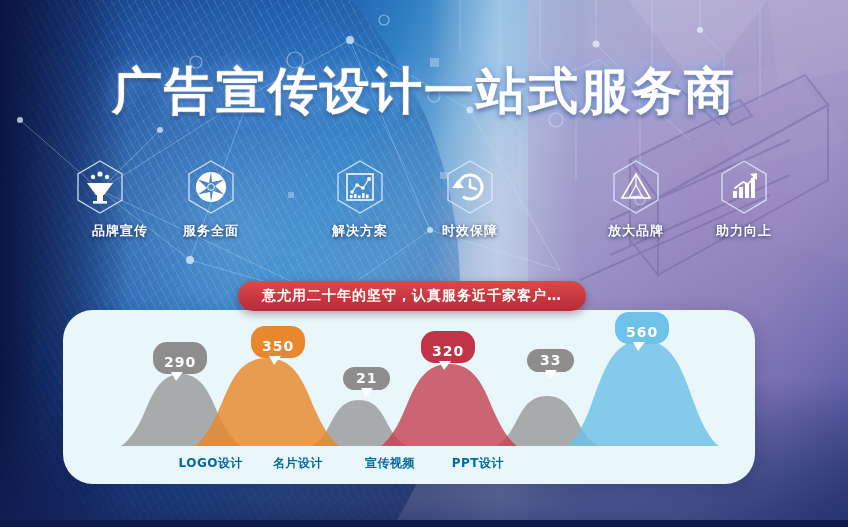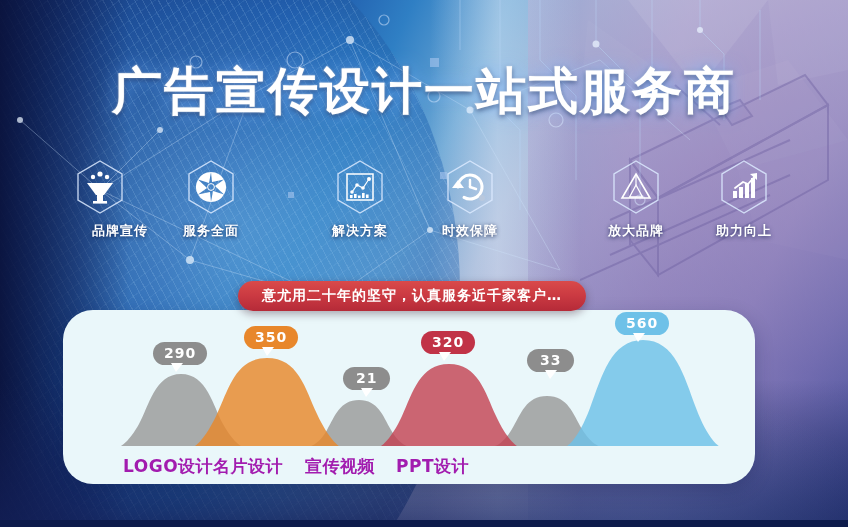--- a/index.html
+++ b/index.html
@@ -112,34 +112,34 @@
   .card {
     position:absolute; left:63px; top:310px; width:692px; height:174px;
     background:#eaf7fa; border-radius:30px;
     z-index:5; overflow:hidden;
     box-shadow:0 6px 18px rgba(10,25,70,.25);
   }
   .chart-svg { position:absolute; left:0; top:6px; width:692px; height:130px; }
   .bubbles { position:absolute; left:0; top:0; width:692px; height:174px; }
   .bubble { position:absolute; }
   .bubble .bub-body {
-    border-radius:14px; padding:3px 11px 4px;
+    border-radius:14px; padding:12px 11px 4px;
     font-size:14px; font-weight:bold; color:#ffffff; letter-spacing:1px;
     font-family:"DejaVu Sans","Liberation Sans",sans-serif;
     line-height:1.15; text-align:center; position:relative;
   }
   .bubble .bub-tail {
     position:absolute; left:18px; bottom:-7px;
     width:0; height:0; border-left:5px solid transparent;
     border-right:7px solid transparent; border-top:9px solid currentColor;
   }
   .xlabels { position:absolute; left:0; bottom:9px; width:692px; height:20px; }
   .xlabel {
-    position:absolute; text-align:left;
-    font-size:17px; font-weight:bold; color:#a21caf; letter-spacing:.5px;
+    position:absolute; text-align:right;
+    font-size:12px; font-weight:bold; color:#0369a1; letter-spacing:.5px;
     font-family:"DejaVu Sans","Liberation Sans",sans-serif; white-space:nowrap;
   }
 </style>
 </head>
 <body>
 
 <div id="banner">
 
   <div class="bg-base"></div>
   <div class="bg-globe"></div>
@@ -353,21 +353,21 @@
     </svg>
 
     <div class="bubbles">
       <div class="bubble" style="left:90px; top:32px; color:#8d8d8d;">
         <div class="bub-body" style="background:#8d8d8d;">
           <span>290</span>
           <span class="bub-tail"></span>
         </div>
       </div>
 
-      <div class="bubble" style="left:181px; top:16px; color:#e8872b;">
+      <div class="bubble" style="left:188px; top:16px; color:#e8872b;">
         <div class="bub-body" style="background:#e8872b;">
           <span>350</span>
           <span class="bub-tail"></span>
         </div>
       </div>
 
       <div class="bubble" style="left:280px; top:57px; color:#8d8d8d;">
         <div class="bub-body" style="background:#8d8d8d; padding:3px 13px 4px;">
           <span>21</span>
           <span class="bub-tail"></span>

